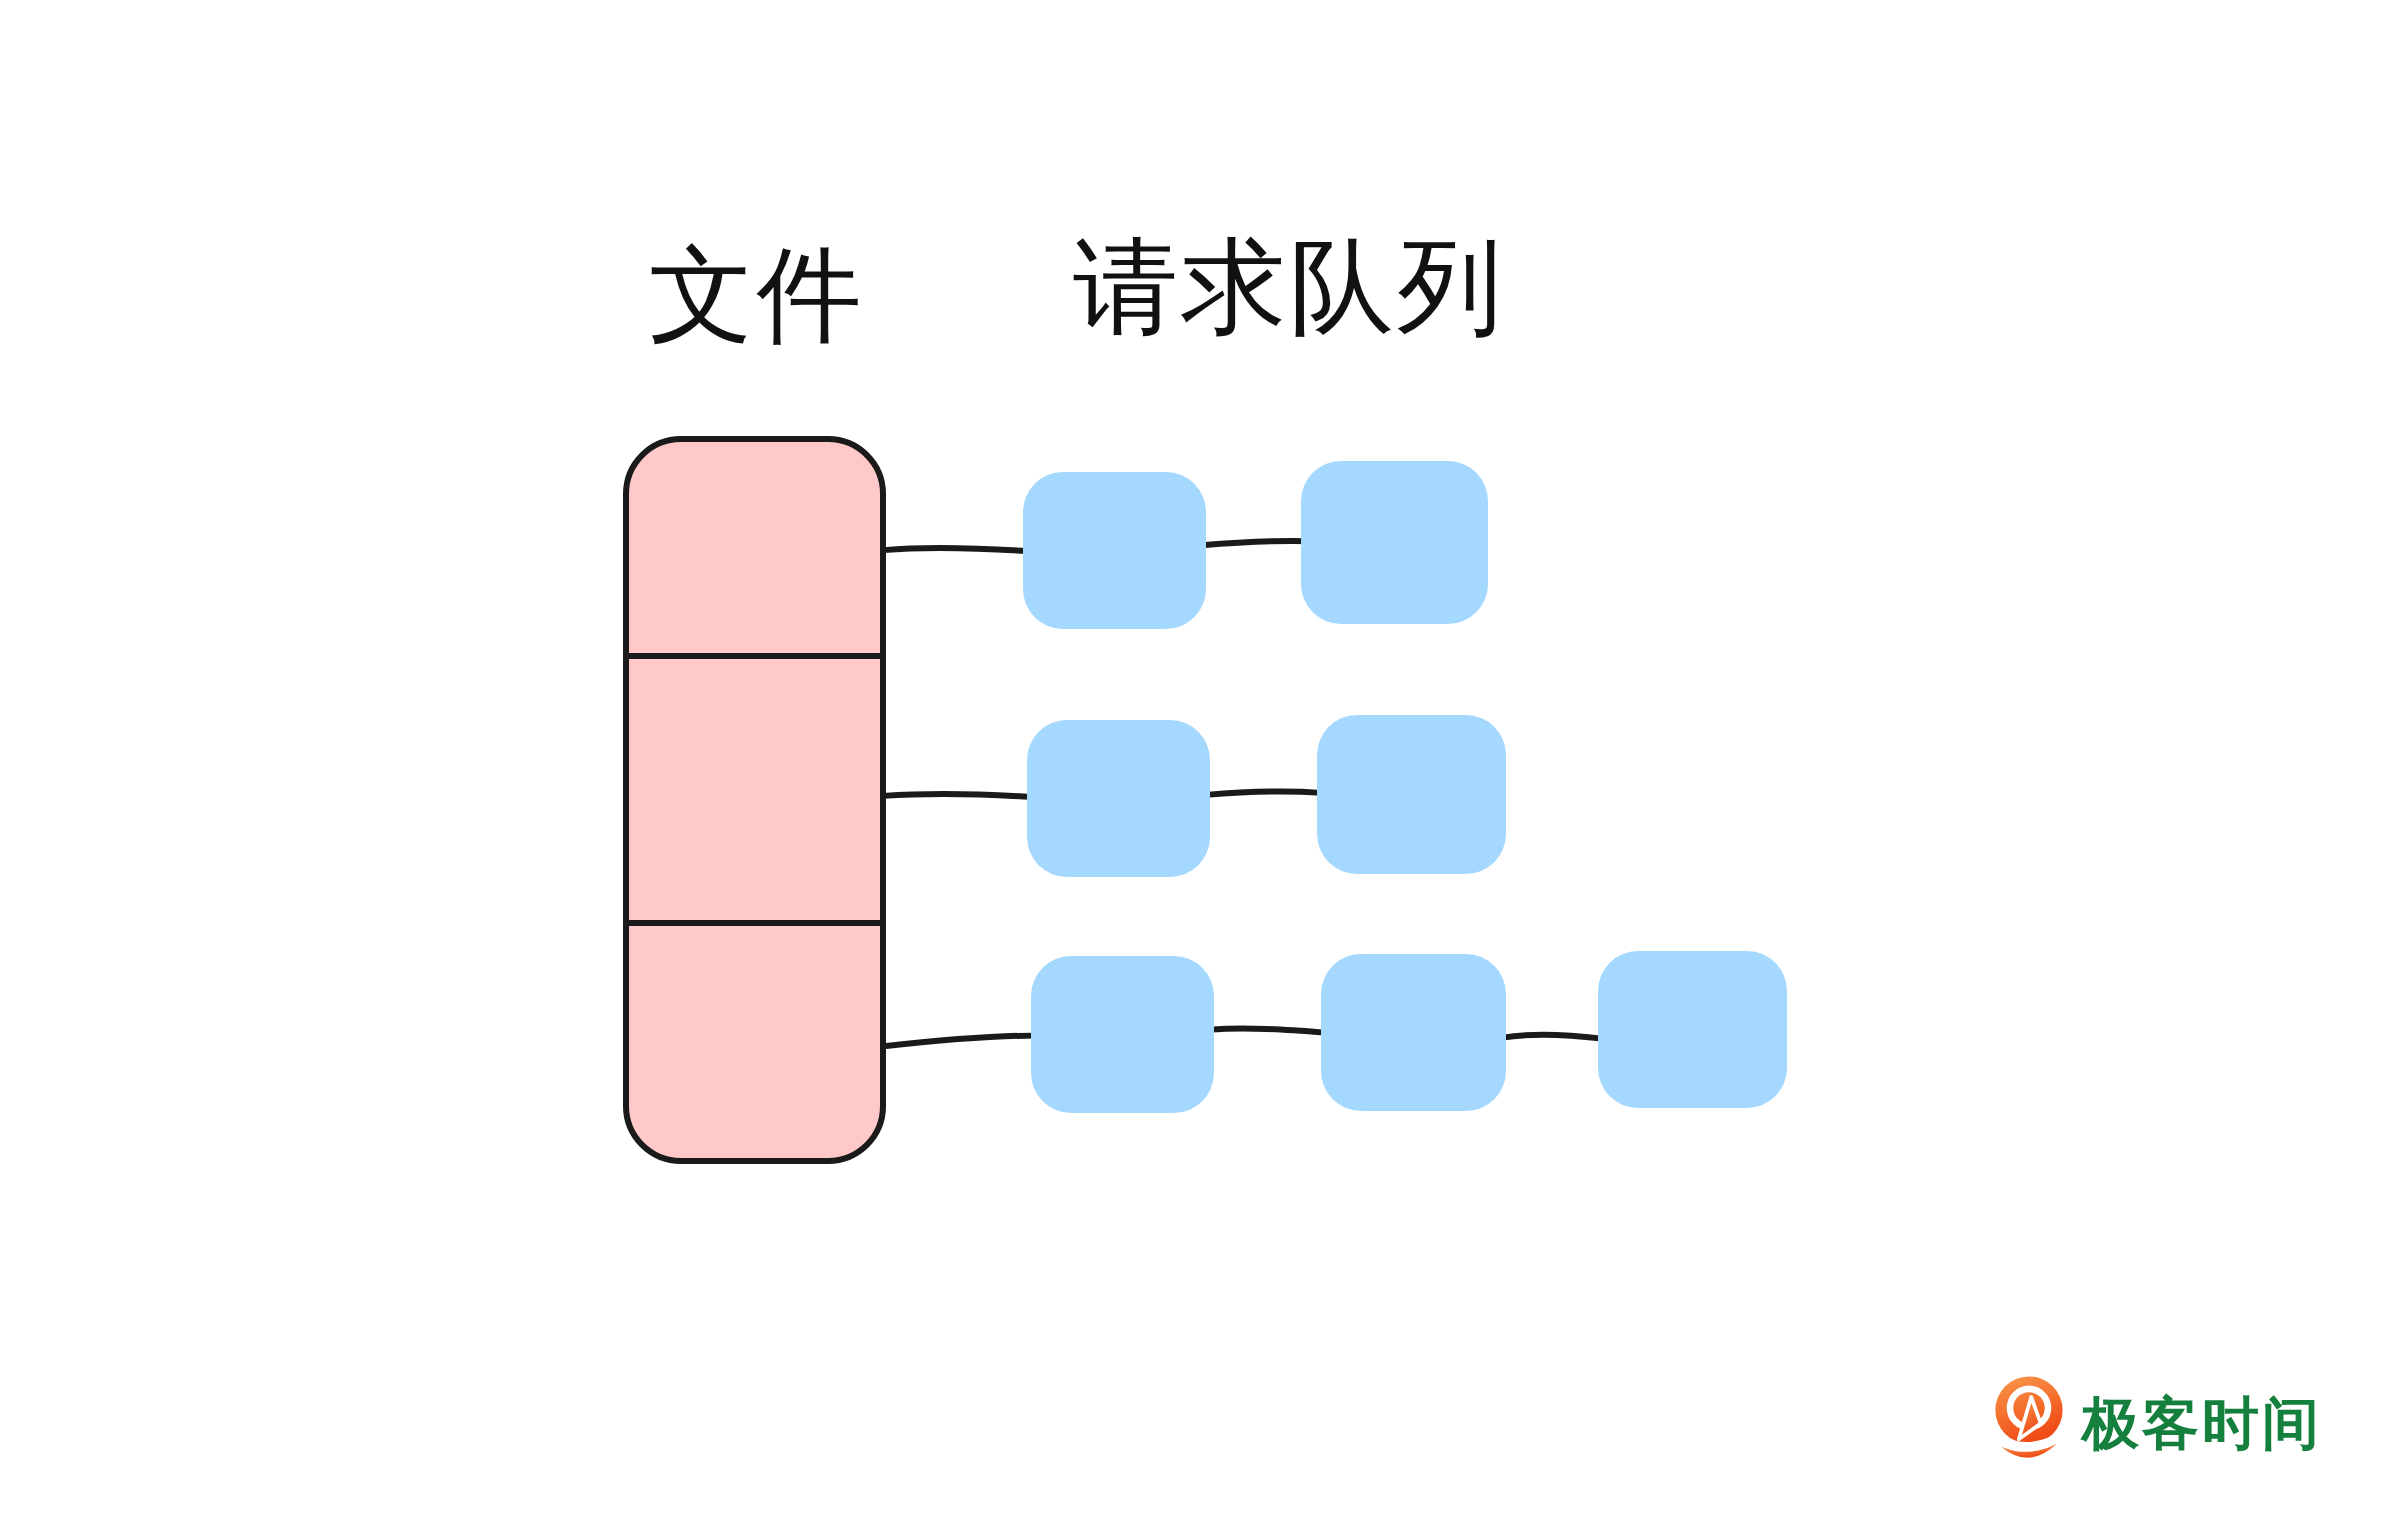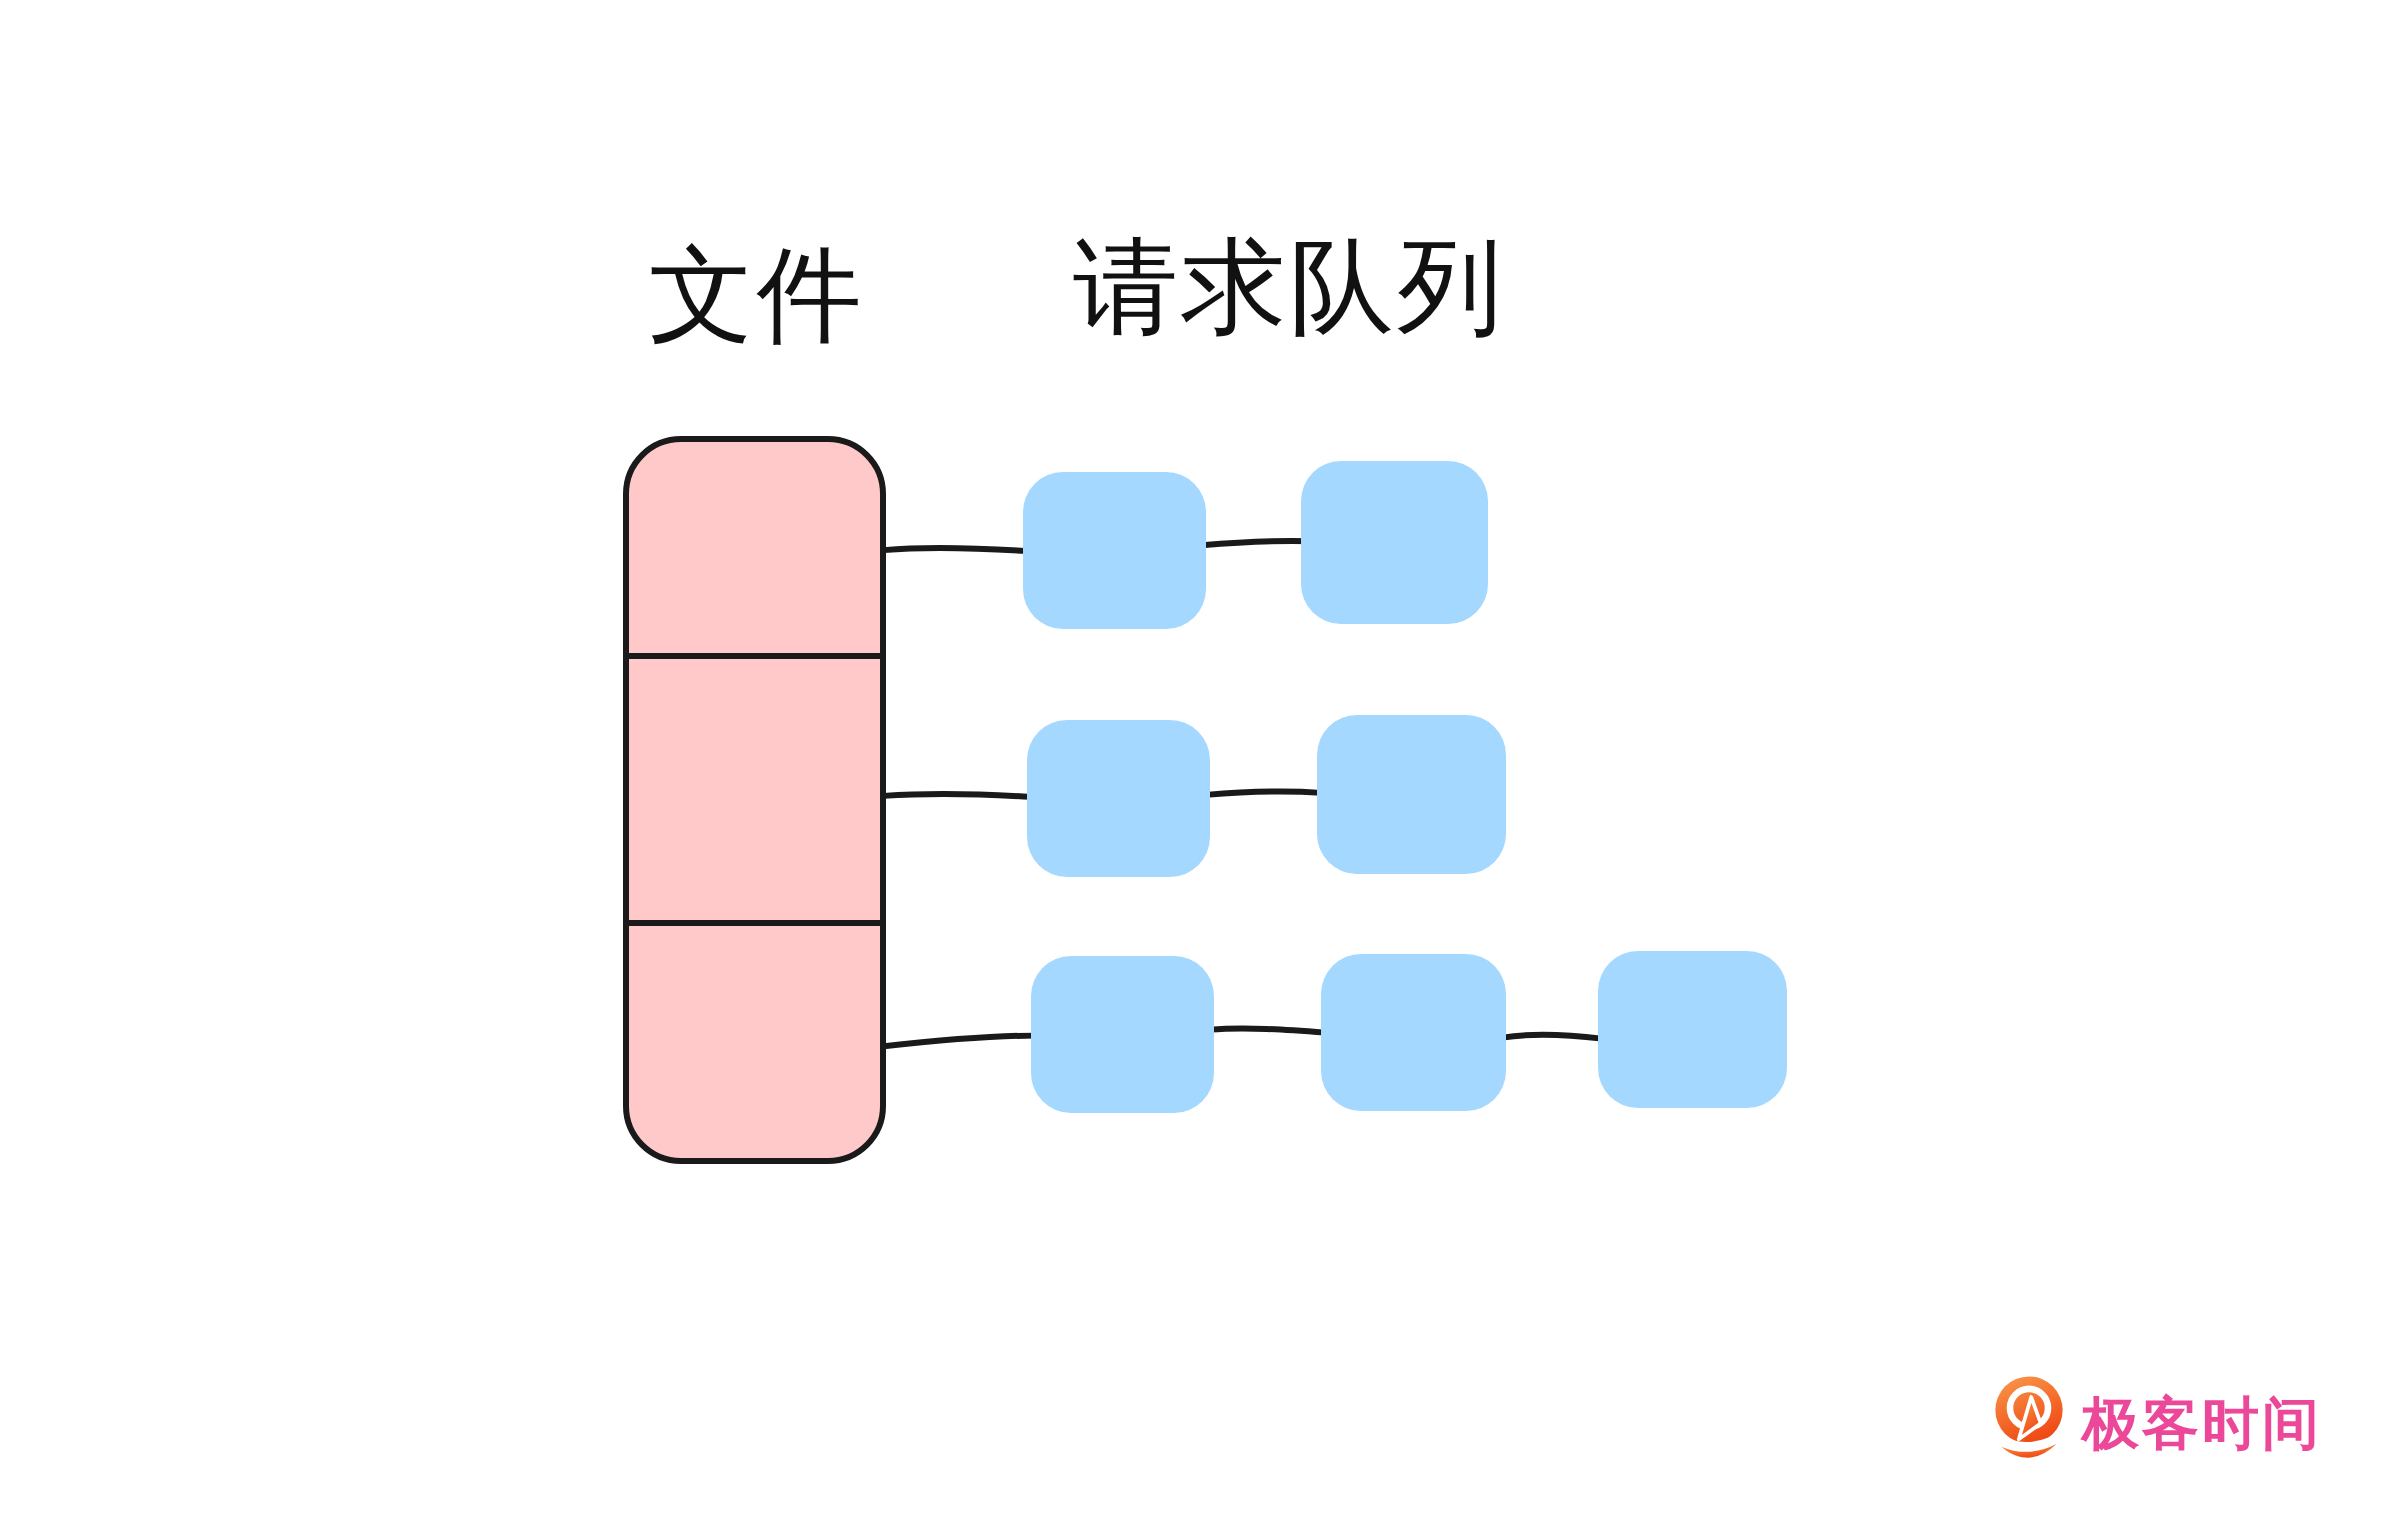--- a/index.html
+++ b/index.html
@@ -70,21 +70,21 @@
   .brand {
     position: absolute;
     left: 1992px;
     top: 1375px;
     display: flex;
     align-items: center;
     gap: 16px;
   }
   .brand-icon { width: 74px; height: 98px; display: block; }
   .brand-name {
-    color: #ec4899;
+    color: #15803d;
     font-size: 57px;
     font-weight: 600;
     letter-spacing: 3px;
     white-space: nowrap;
   }
 </style>
 </head>
 <body>
 
 <div class="canvas">

